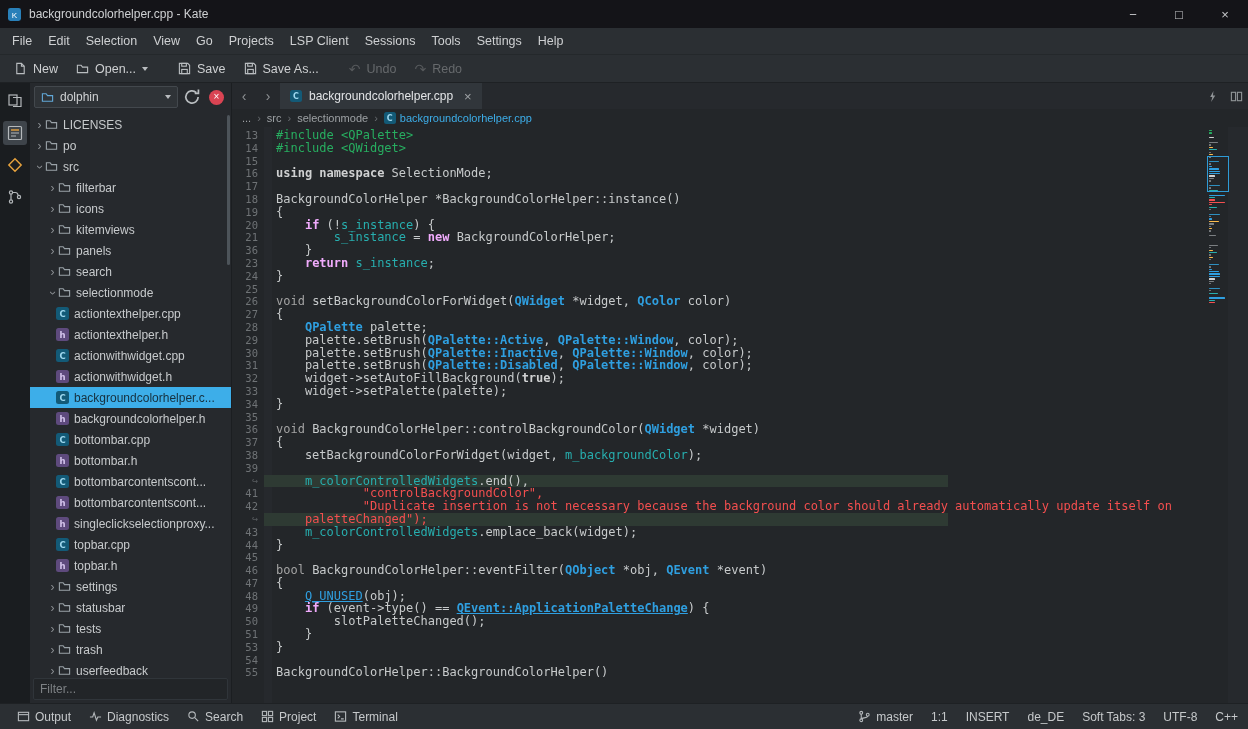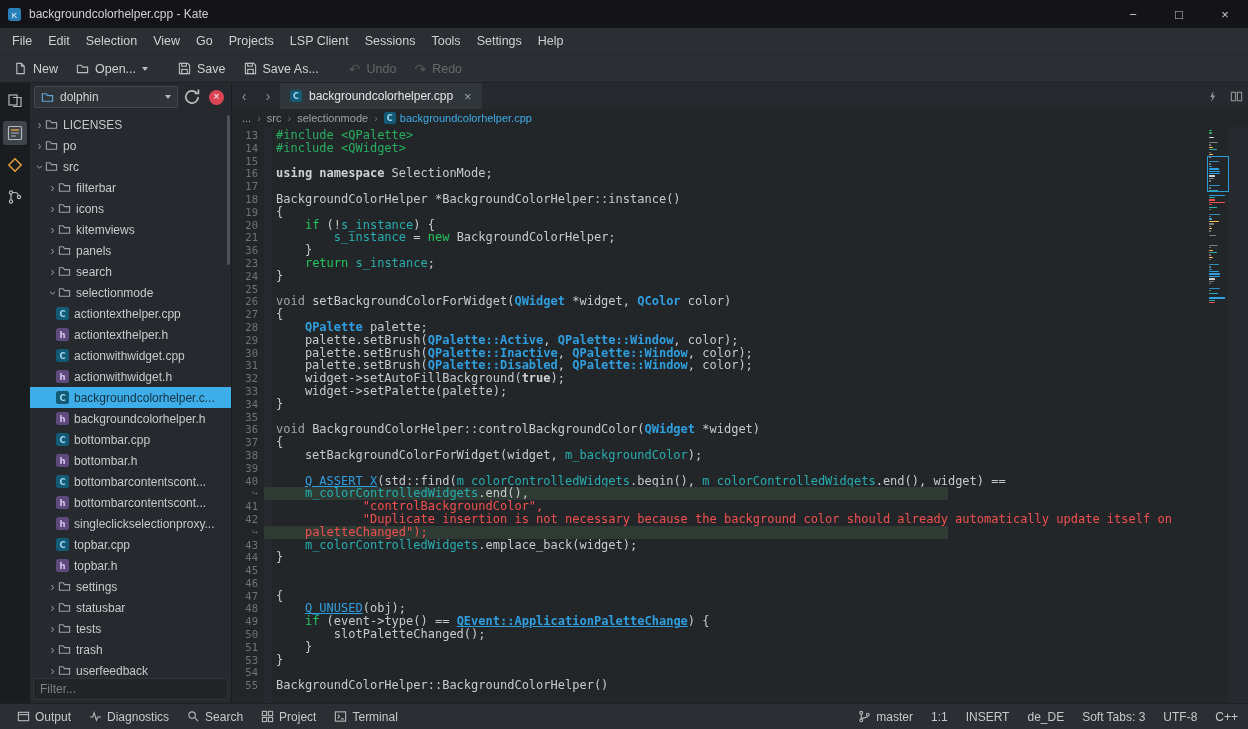--- a/index.html
+++ b/index.html
@@ -64,21 +64,21 @@
   .code::before{content:"";position:absolute;left:32px;top:0;bottom:0;width:8px;background:#26292d}
   .crow{display:flex;height:12.8px;line-height:12.8px;white-space:pre}
   .gut{width:32px;flex:none;text-align:right;padding-right:6px;color:#6f7376;font-size:10.5px;font-family:"DejaVu Sans Mono","DejaVu Sans",monospace}
   .gut.wrap{color:#585c60;font-size:10px}
   .content{padding-left:12px;position:relative}
   .crow.hl .content{background:#2e3a33;min-width:684px}
   .c-norm{color:#c7cacb}
   .c-pp{color:#27ae60}
   .c-str{color:#f44f4f}
   .c-kw{color:#cfd0d1;font-weight:bold}
-  .c-cf{color:#22c55e;font-weight:normal}
+  .c-cf{color:#f0abfc;font-weight:bold}
   .c-dt{color:#a3a3a3}
   .c-cls{color:#2f9fe0;font-weight:bold}
   .c-clsu{color:#2f9fe0;font-weight:bold;text-decoration:underline}
   .c-mem{color:#27aeae}
   .c-mac{color:#2f9fe0;text-decoration:underline}
   .right-track{position:absolute;right:0;top:0;bottom:0;width:20px;background:#26292d}
   .minimap{position:absolute;right:21px;top:3px;width:18px;bottom:0}
   .mm-line{height:1.3px;margin-bottom:1.1px;border-radius:.5px}
   .mm-view{position:absolute;left:-2px;right:-2px;top:26px;height:36px;border:1px solid #2e9bd6}
   .statusbar{height:26px;background:#2b2f33;border-top:1px solid #1e2124;display:flex;align-items:center;padding:0 10px;font-size:12px;color:#c6c9cb}
@@ -472,29 +472,28 @@
             <div class="crow"><span class="gut">30</span><span class="content"><span class="c-norm">    palette.setBrush(</span><span class="c-cls">QPalette::Inactive</span><span class="c-norm">, </span><span class="c-cls">QPalette::Window</span><span class="c-norm">, color);</span></span></div>
             <div class="crow"><span class="gut">31</span><span class="content"><span class="c-norm">    palette.setBrush(</span><span class="c-cls">QPalette::Disabled</span><span class="c-norm">, </span><span class="c-cls">QPalette::Window</span><span class="c-norm">, color);</span></span></div>
             <div class="crow"><span class="gut">32</span><span class="content"><span class="c-norm">    widget-&gt;setAutoFillBackground(</span><span class="c-kw">true</span><span class="c-norm">);</span></span></div>
             <div class="crow"><span class="gut">33</span><span class="content"><span class="c-norm">    widget-&gt;setPalette(palette);</span></span></div>
             <div class="crow"><span class="gut">34</span><span class="content"><span class="c-norm">}</span></span></div>
             <div class="crow"><span class="gut">35</span><span class="content"></span></div>
             <div class="crow"><span class="gut">36</span><span class="content"><span class="c-dt">void</span><span class="c-norm"> BackgroundColorHelper::controlBackgroundColor(</span><span class="c-cls">QWidget</span><span class="c-norm"> *widget)</span></span></div>
             <div class="crow"><span class="gut">37</span><span class="content"><span class="c-norm">{</span></span></div>
             <div class="crow"><span class="gut">38</span><span class="content"><span class="c-norm">    setBackgroundColorForWidget(widget, </span><span class="c-mem">m_backgroundColor</span><span class="c-norm">);</span></span></div>
             <div class="crow"><span class="gut">39</span><span class="content"></span></div>
-            <div class="crow"><span class="gut">40</span><span class="content"><span class="c-norm">    </span><span class="c-mac">Q_ASSERT_X</span><span class="c-norm">(std::find(</span><span class="c-mem">m_colorControlledWidgets</span><span class="c-norm">.begin(), </span><span class="c-mem">m_colorControlledWidgets</span><span class="c-norm">.end(), widget) ==</span></span></div>
             <div class="crow hl"><span class="gut wrap">↪</span><span class="content"><span class="c-norm">    </span><span class="c-mem">m_colorControlledWidgets</span><span class="c-norm">.end(),</span></span></div>
             <div class="crow"><span class="gut">41</span><span class="content"><span class="c-norm">            </span><span class="c-str">"controlBackgroundColor",</span></span></div>
             <div class="crow"><span class="gut">42</span><span class="content"><span class="c-norm">            </span><span class="c-str">"Duplicate insertion is not necessary because the background color should already automatically update itself on</span></span></div>
             <div class="crow hl"><span class="gut wrap">↪</span><span class="content"><span class="c-norm">    </span><span class="c-str">paletteChanged");</span></span></div>
             <div class="crow"><span class="gut">43</span><span class="content"><span class="c-norm">    </span><span class="c-mem">m_colorControlledWidgets</span><span class="c-norm">.emplace_back(widget);</span></span></div>
             <div class="crow"><span class="gut">44</span><span class="content"><span class="c-norm">}</span></span></div>
             <div class="crow"><span class="gut">45</span><span class="content"></span></div>
-            <div class="crow"><span class="gut">46</span></div>
+            <div class="crow"><span class="gut">46</span><span class="content"><span class="c-dt">bool</span><span class="c-norm"> BackgroundColorHelper::eventFilter(</span><span class="c-cls">QObject</span><span class="c-norm"> *obj, </span><span class="c-cls">QEvent</span><span class="c-norm"> *event)</span></span></div>
             <div class="crow"><span class="gut">47</span><span class="content"><span class="c-norm">{</span></span></div>
             <div class="crow"><span class="gut">48</span><span class="content"><span class="c-norm">    </span><span class="c-mac">Q_UNUSED</span><span class="c-norm">(obj);</span></span></div>
             <div class="crow"><span class="gut">49</span><span class="content"><span class="c-norm">    </span><span class="c-cf">if</span><span class="c-norm"> (event-&gt;type() == </span><span class="c-clsu">QEvent::ApplicationPaletteChange</span><span class="c-norm">) {</span></span></div>
             <div class="crow"><span class="gut">50</span><span class="content"><span class="c-norm">        slotPaletteChanged();</span></span></div>
             <div class="crow"><span class="gut">51</span><span class="content"><span class="c-norm">    }</span></span></div>
             <div class="crow"><span class="gut">53</span><span class="content"><span class="c-norm">}</span></span></div>
             <div class="crow"><span class="gut">54</span><span class="content"></span></div>
             <div class="crow"><span class="gut">55</span><span class="content"><span class="c-norm">BackgroundColorHelper::BackgroundColorHelper()</span></span></div>
           </div>
         <div class="right-track"></div>

